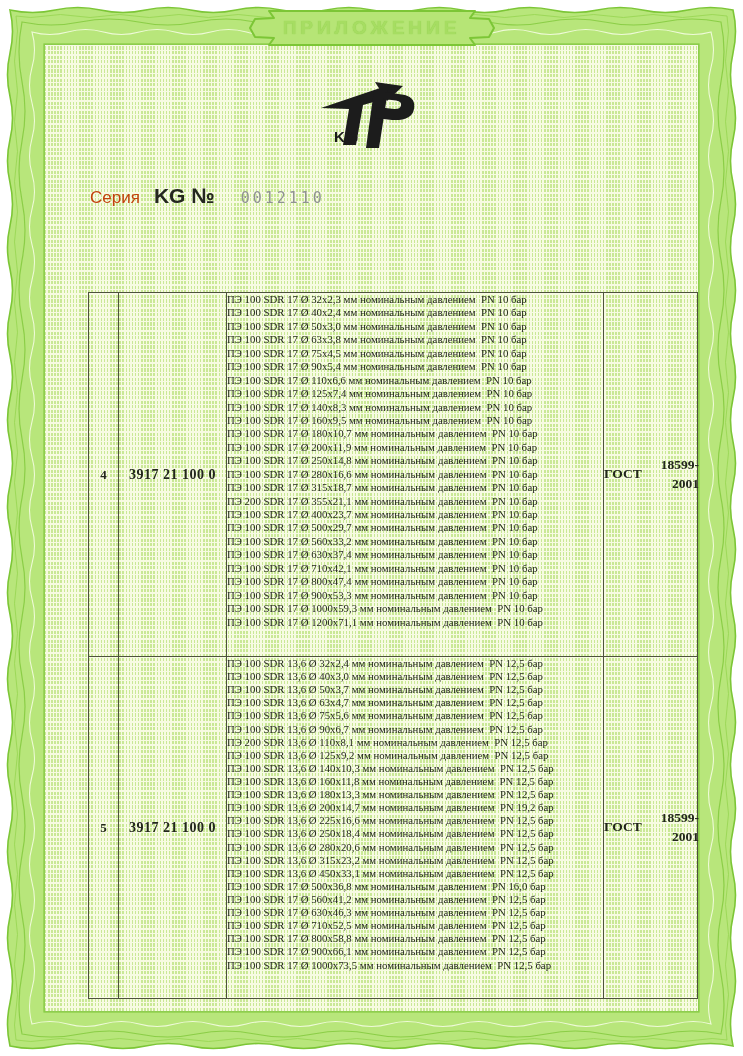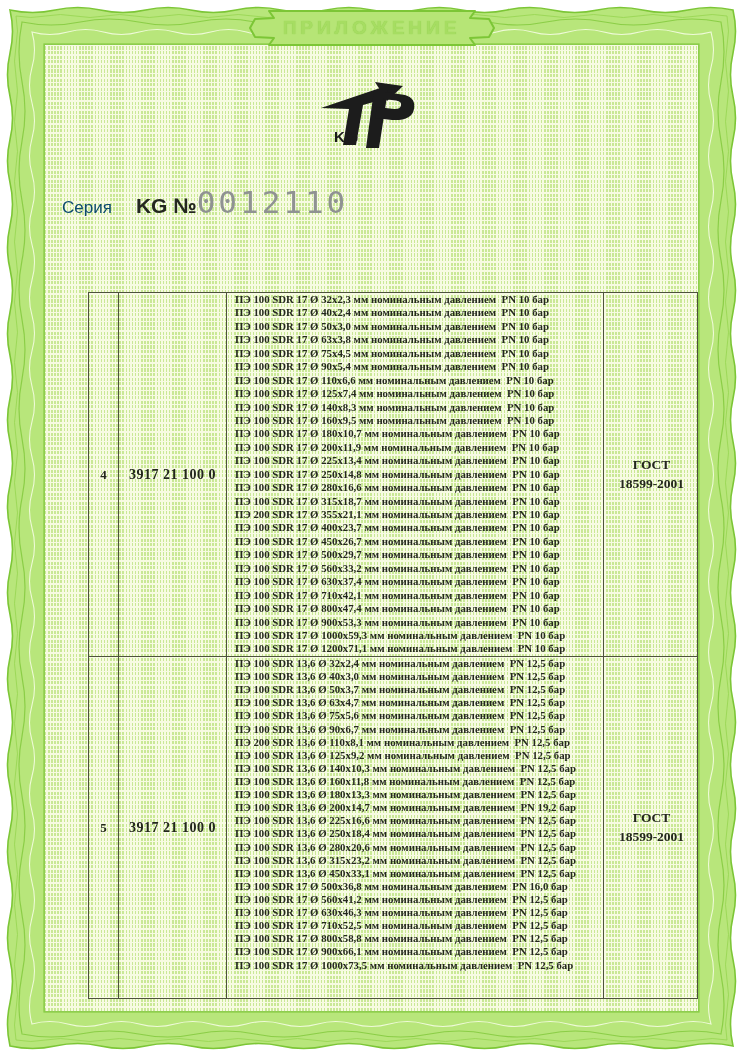--- a/index.html
+++ b/index.html
@@ -26,40 +26,40 @@
     display:flex;align-items:center;justify-content:center;
     font-family:"Liberation Sans","DejaVu Sans",sans-serif;
     font-weight:700;font-size:19px;letter-spacing:4px;
     color:var(--banner-text,#a6dd62);text-shadow:0 0 1px rgba(125,195,60,.8);
   }
   
   .logo{position:absolute;left:50%;top:78px;transform:translateX(-50%);width:110px;height:72px;z-index:2;}
   
   .serial{position:absolute;left:62px;top:184px;z-index:2;display:flex;align-items:baseline;
     font-family:"Liberation Sans","DejaVu Sans",sans-serif;}
-  .serial .lbl{font-size:17px;color:#0c4a6e;}
-  .serial .ser{font-size:21px;font-weight:700;color:#24271f;margin-left:24px;}
+  .serial .lbl{font-size:17px;color:#c2410c;margin-left:28px;}
+  .serial .ser{font-size:21px;font-weight:700;color:#24271f;margin-left:14px;}
   .serial .num{
     font-family:"DejaVu Sans Mono","Liberation Mono",monospace;
-    font-size:31px;color:var(--serial-gray,#8f9292);letter-spacing:3px;font-weight:400;
+    font-size:15px;color:var(--serial-gray,#8f9292);letter-spacing:3px;margin-left:26px;font-weight:400;
   }
   
   .spec-table{position:absolute;left:88px;top:292px;width:610px;z-index:2;box-sizing:border-box;
     border:1.2px solid var(--table-line,#4d523c);}
   .spec-row{display:grid;grid-template-columns:29px 108px 377px 96px;box-sizing:border-box;}
   .spec-row:first-child{height:363px;}
   .spec-row:last-child{height:342px;}
   .spec-row + .spec-row{border-top:1px solid var(--table-line,#4d523c);}
   .cell{box-sizing:border-box;min-width:0;}
   .cell + .cell{border-left:1px solid var(--table-line,#4d523c);}
   .cell.num{display:flex;align-items:center;justify-content:center;font-weight:700;font-size:13px;}
   .cell.code{display:flex;align-items:center;justify-content:center;font-weight:700;font-size:14px;letter-spacing:.5px;white-space:nowrap;}
-  .cell.desc{padding-left:8px;overflow:hidden;font-weight:bold;}
+  .cell.desc{overflow:hidden;}
   .cell.desc .line{white-space:pre;font-size:10.8px;color:#23271d;}
-  .cell.gost{display:flex;flex-direction:column;align-items:center;justify-content:center;
+  .cell.gost{display:flex;flex-direction:row;align-items:center;justify-content:center;
     font-weight:700;font-size:13.5px;line-height:1.4;text-align:right;}
 </style>
 </head>
 <body>
 
 <div class="page">
 
   <div class="inner-bg"></div>
 
   <svg class="border-svg" width="743" height="1056" viewBox="0 0 743 1056">
@@ -104,27 +104,25 @@
           <div class="line">ПЭ 100 SDR 17 Ø 50x3,0 мм номинальным давлением  PN 10 бар</div>
           <div class="line">ПЭ 100 SDR 17 Ø 63x3,8 мм номинальным давлением  PN 10 бар</div>
           <div class="line">ПЭ 100 SDR 17 Ø 75x4,5 мм номинальным давлением  PN 10 бар</div>
           <div class="line">ПЭ 100 SDR 17 Ø 90x5,4 мм номинальным давлением  PN 10 бар</div>
           <div class="line">ПЭ 100 SDR 17 Ø 110x6,6 мм номинальным давлением  PN 10 бар</div>
           <div class="line">ПЭ 100 SDR 17 Ø 125x7,4 мм номинальным давлением  PN 10 бар</div>
           <div class="line">ПЭ 100 SDR 17 Ø 140x8,3 мм номинальным давлением  PN 10 бар</div>
           <div class="line">ПЭ 100 SDR 17 Ø 160x9,5 мм номинальным давлением  PN 10 бар</div>
           <div class="line">ПЭ 100 SDR 17 Ø 180x10,7 мм номинальным давлением  PN 10 бар</div>
           <div class="line">ПЭ 100 SDR 17 Ø 200x11,9 мм номинальным давлением  PN 10 бар</div>
-          <div class="line">ПЭ 100 SDR 17 Ø 225x13,4 мм номинальным давлением  PN 10 бар</div>
           <div class="line">ПЭ 100 SDR 17 Ø 250x14,8 мм номинальным давлением  PN 10 бар</div>
           <div class="line">ПЭ 100 SDR 17 Ø 280x16,6 мм номинальным давлением  PN 10 бар</div>
           <div class="line">ПЭ 100 SDR 17 Ø 315x18,7 мм номинальным давлением  PN 10 бар</div>
           <div class="line">ПЭ 200 SDR 17 Ø 355x21,1 мм номинальным давлением  PN 10 бар</div>
           <div class="line">ПЭ 100 SDR 17 Ø 400x23,7 мм номинальным давлением  PN 10 бар</div>
-          <div class="line">ПЭ 100 SDR 17 Ø 450x26,7 мм номинальным давлением  PN 10 бар</div>
           <div class="line">ПЭ 100 SDR 17 Ø 500x29,7 мм номинальным давлением  PN 10 бар</div>
           <div class="line">ПЭ 100 SDR 17 Ø 560x33,2 мм номинальным давлением  PN 10 бар</div>
           <div class="line">ПЭ 100 SDR 17 Ø 630x37,4 мм номинальным давлением  PN 10 бар</div>
           <div class="line">ПЭ 100 SDR 17 Ø 710x42,1 мм номинальным давлением  PN 10 бар</div>
           <div class="line">ПЭ 100 SDR 17 Ø 800x47,4 мм номинальным давлением  PN 10 бар</div>
           <div class="line">ПЭ 100 SDR 17 Ø 900x53,3 мм номинальным давлением  PN 10 бар</div>
           <div class="line">ПЭ 100 SDR 17 Ø 1000x59,3 мм номинальным давлением  PN 10 бар</div>
           <div class="line">ПЭ 100 SDR 17 Ø 1200x71,1 мм номинальным давлением  PN 10 бар</div>
         </div>
       <div class="cell gost">

